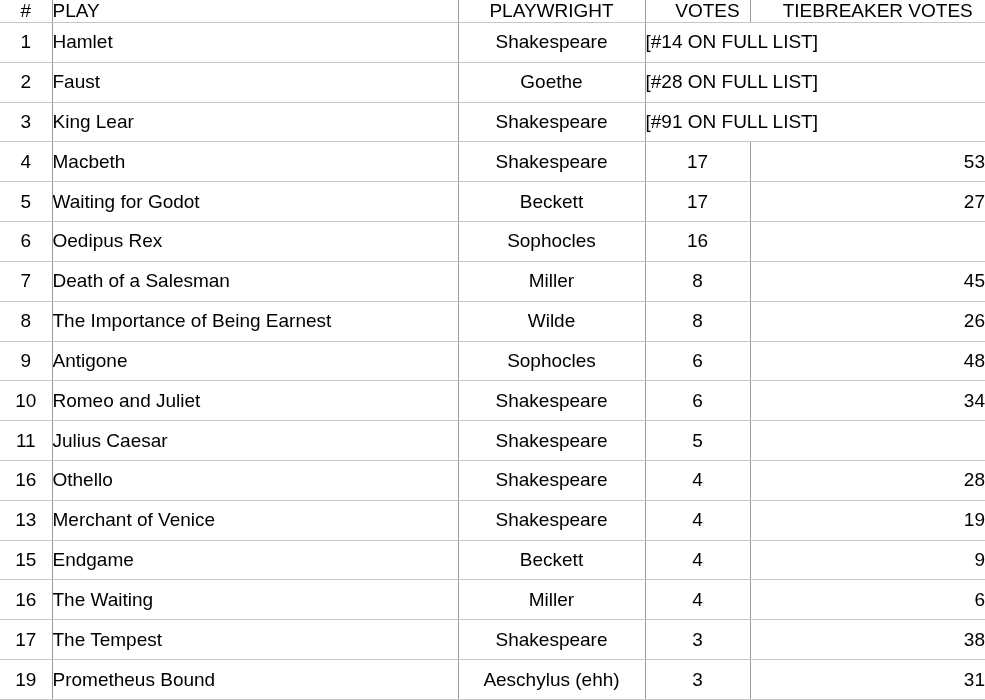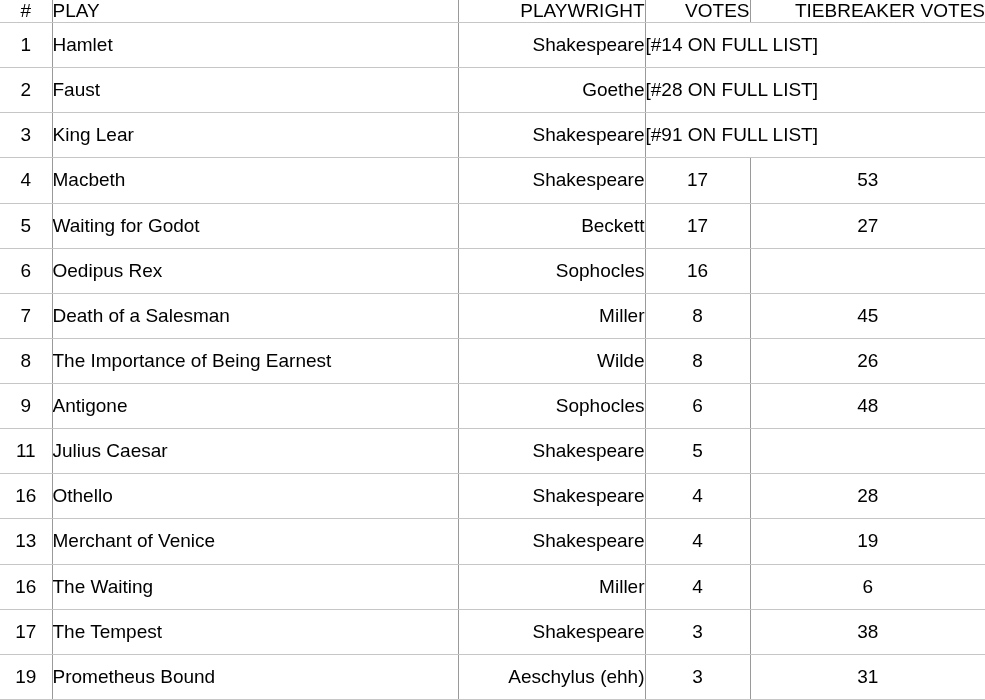--- a/index.html
+++ b/index.html
@@ -36,26 +36,26 @@
     vertical-align: middle;
     padding: 0;
     border-right: 1px solid var(--border-vertical);
     border-bottom: 1px solid var(--border-horizontal);
   }
   
   .sheet th:last-child, .sheet td:last-child, .sheet td[colspan] { border-right: none; }
   
   .c-rank       { text-align: center; }
   .c-play       { text-align: left; padding-left: 8px; margin-top: 8px; }
-  .c-playwright { text-align: right; padding-left: 8px; }
+  .c-playwright { text-align: center; padding-left: 8px; }
   .c-votes      { text-align: center; }
-  .c-tiebreaker { text-align: center; }
+  .c-tiebreaker { text-align: right; }
   .c-note       { text-align: left; }
   
-  th.c-votes, th.c-tiebreaker { text-align: right; padding-left: 20px; }
+  th.c-votes, th.c-tiebreaker { text-align: center; padding-left: 20px; }
 </style>
 </head>
 <body>
 
 <table class="sheet">
   <colgroup>
     <col style="width:52px">
     <col style="width:406px">
     <col style="width:187px">
     <col style="width:105px">
@@ -125,39 +125,53 @@
         <td class="c-tiebreaker">26</td>
       </tr>
       <tr>
         <td class="c-rank">9</td>
         <td class="c-play">Antigone</td>
         <td class="c-playwright">Sophocles</td>
         <td class="c-votes">6</td>
         <td class="c-tiebreaker">48</td>
       </tr>
       <tr>
+        <td class="c-rank">10</td>
+        <td class="c-play">Romeo and Juliet</td>
+        <td class="c-playwright">Shakespeare</td>
+        <td class="c-votes">6</td>
+        <td class="c-tiebreaker">34</td>
+      </tr>
+      <tr>
         <td class="c-rank">11</td>
         <td class="c-play">Julius Caesar</td>
         <td class="c-playwright">Shakespeare</td>
         <td class="c-votes">5</td>
         <td class="c-tiebreaker"></td>
       </tr>
       <tr>
         <td class="c-rank">16</td>
         <td class="c-play">Othello</td>
         <td class="c-playwright">Shakespeare</td>
         <td class="c-votes">4</td>
         <td class="c-tiebreaker">28</td>
       </tr>
       <tr>
         <td class="c-rank">13</td>
         <td class="c-play">Merchant of Venice</td>
         <td class="c-playwright">Shakespeare</td>
         <td class="c-votes">4</td>
         <td class="c-tiebreaker">19</td>
+      </tr>
+      <tr>
+        <td class="c-rank">15</td>
+        <td class="c-play">Endgame</td>
+        <td class="c-playwright">Beckett</td>
+        <td class="c-votes">4</td>
+        <td class="c-tiebreaker">9</td>
       </tr>
       <tr>
         <td class="c-rank">16</td>
         <td class="c-play">The Waiting</td>
         <td class="c-playwright">Miller</td>
         <td class="c-votes">4</td>
         <td class="c-tiebreaker">6</td>
       </tr>
       <tr>
         <td class="c-rank">17</td>

